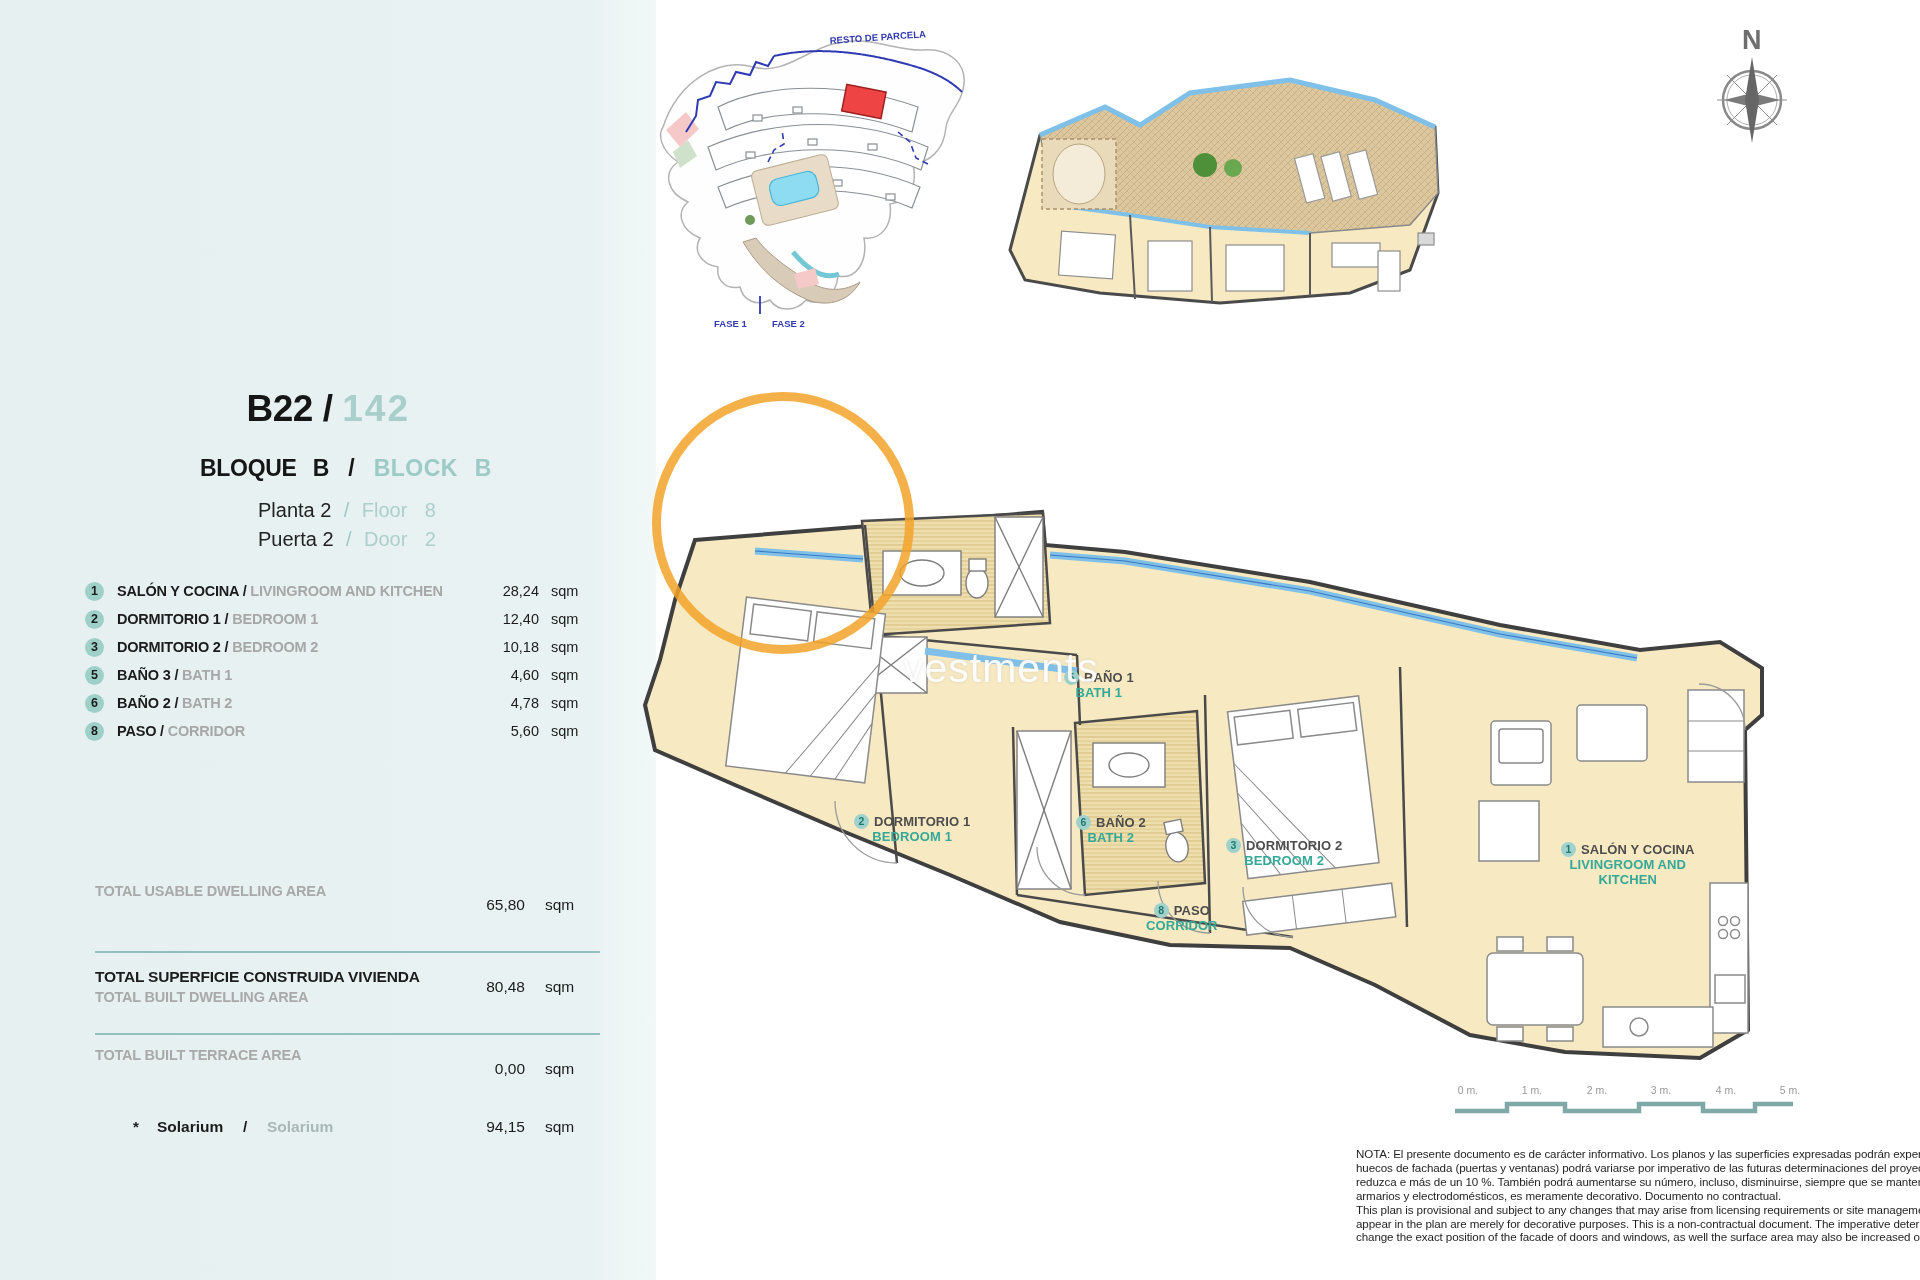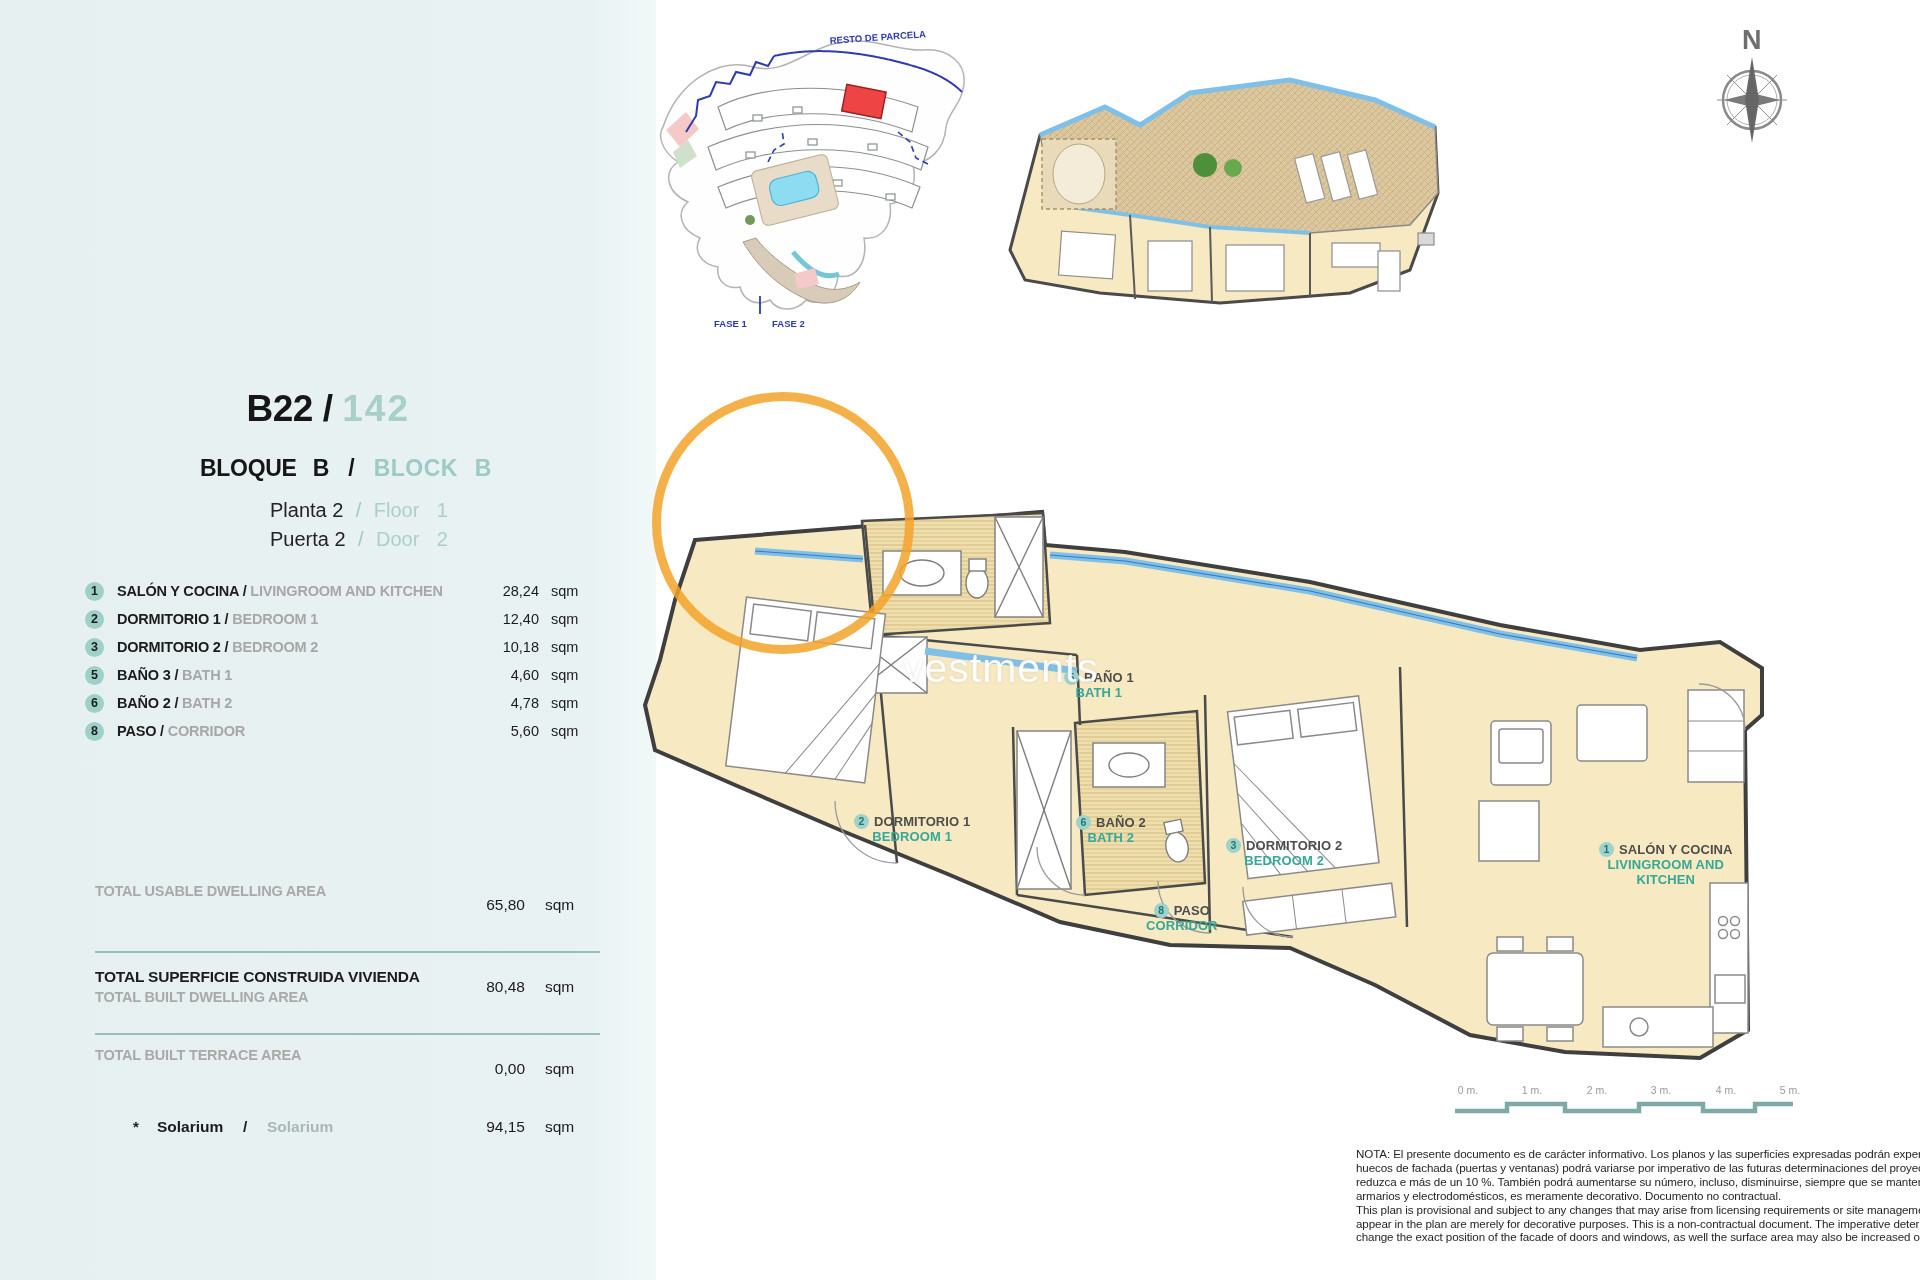--- a/index.html
+++ b/index.html
@@ -10,21 +10,21 @@
   .sidebar { position:absolute; left:0; top:0; width:656px; height:1280px;
              background:linear-gradient(90deg,#e7f0f1 0%, #e9f2f3 90%, #f2f8f8 100%); }
   .unit-title { position:absolute; left:0; top:388px; width:410px; text-align:right;
                 font-size:37px; font-weight:bold; color:#161616; letter-spacing:-0.5px; }
   .unit-title .num2 { color:#a9cfca; letter-spacing:2px; }
   .line-pair { position:absolute; display:flex; justify-content:space-between; align-items:baseline; }
   .bloque-line { left:200px; top:455px; width:292px; font-size:23px; font-weight:bold; }
   .bloque-line .es { color:#161616; word-spacing:10px; letter-spacing:-0.3px;}
   .bloque-line .sep { color:#161616; }
   .bloque-line .en { color:#9ccac5; word-spacing:10px; letter-spacing:0.5px;}
-  .planta-line, .puerta-line { left:258px; width:178px; font-size:20px;margin-left:12px; }
+  .planta-line, .puerta-line { left:258px; width:178px; font-size:20px; }
   .planta-line { top:499px; } .puerta-line { top:528px; }
   .planta-line .es, .puerta-line .es { color:#222; }
   .planta-line .sep, .puerta-line .sep { color:#9ccac5; }
   .planta-line .en, .puerta-line .en { color:#adcfcb; word-spacing:12px; }
 
   .rooms { position:absolute; left:85px; top:580px; width:520px; }
   .room-row { position:relative; height:28px; }
   .num-circle { position:absolute; left:0; top:2px; width:19px; height:19px; border-radius:50%;
                 background:#9ed0c8; color:#1c1c1c; font-size:12.5px; font-weight:bold;
                 text-align:center; line-height:19px; }
@@ -83,21 +83,21 @@
     </div>
 
     <div class="line-pair bloque-line">
       <span class="es">BLOQUE B</span>
       <span class="sep">/</span>
       <span class="en">BLOCK B</span>
     </div>
     <div class="line-pair planta-line">
       <span class="es">Planta 2</span>
       <span class="sep">/</span>
-      <span class="en">Floor 1</span>
+      <span class="en">Floor 8</span>
     </div>
     <div class="line-pair puerta-line">
       <span class="es">Puerta 2</span>
       <span class="sep">/</span>
       <span class="en">Door 2</span>
     </div>
 
     <div class="rooms">
       <div class="room-row">
         <span class="num-circle">1</span>
@@ -392,21 +392,21 @@
       <span class="en">BATH 2</span>
     </div>
     <div class="plan-label" style="left:570px; top:838px;">
       <span><span class="badge">3</span><span class="es">DORMITORIO 2</span></span>
       <span class="en">BEDROOM 2</span>
     </div>
     <div class="plan-label" style="left:490px; top:903px;">
       <span><span class="badge">8</span><span class="es">PASO</span></span>
       <span class="en">CORRIDOR</span>
     </div>
-    <div class="plan-label" style="left:905px; top:842px;margin-left:38px;">
+    <div class="plan-label" style="left:905px; top:842px;">
       <span><span class="badge">1</span><span class="es">SALÓN Y COCINA</span></span>
       <span class="en">LIVINGROOM AND</span>
       <span class="en">KITCHEN</span>
     </div>
 
     <svg style="left:779px; top:1078px;" width="370" height="46" viewBox="0 0 370 46">
       <g font-size="10.5" fill="#9a9a9a" text-anchor="middle">
         <text x="33" y="16">0 m.</text>
         <text x="97" y="16">1 m.</text>
         <text x="162" y="16">2 m.</text>

